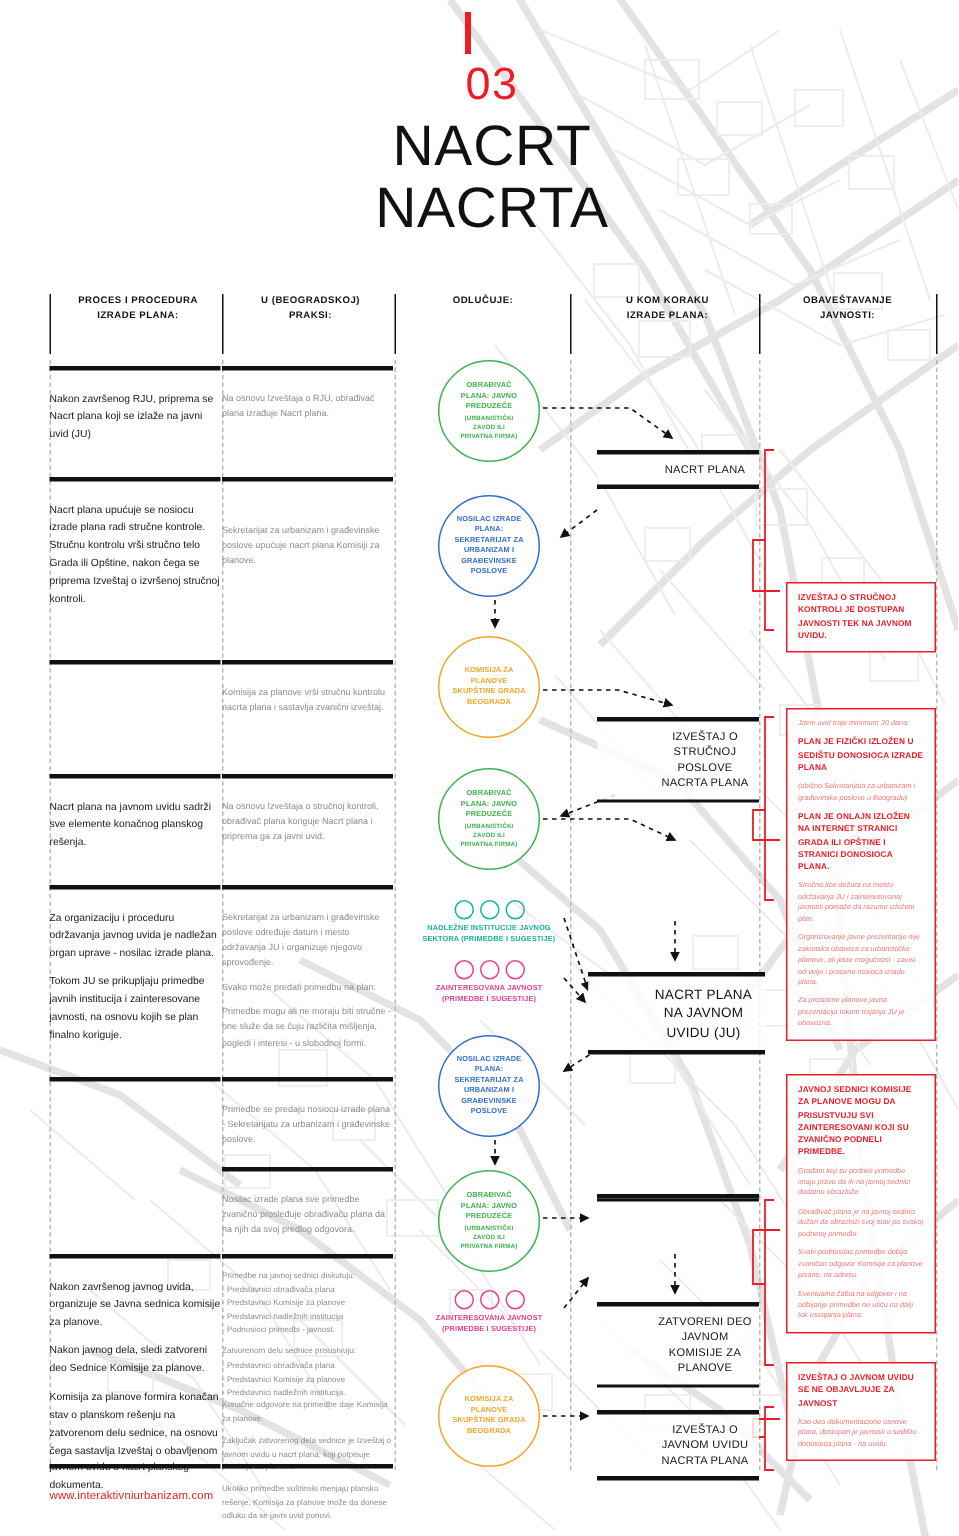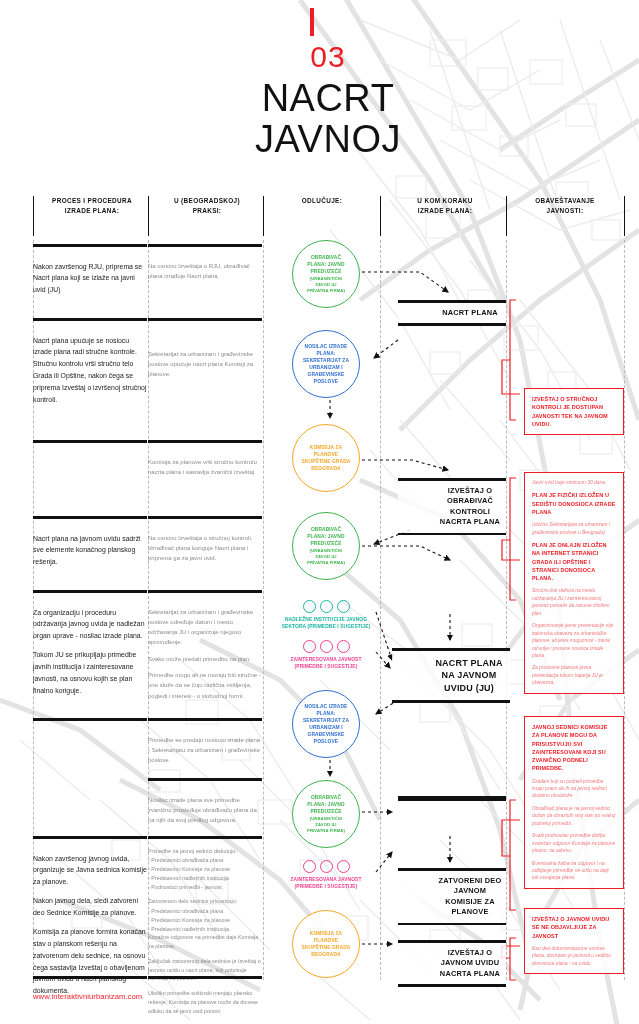--- a/index.html
+++ b/index.html
@@ -90,21 +90,21 @@
   }
   .dotgroup.teal .dots i { border: 1.6px solid #17b3a3; }
   .dotgroup.teal label { color: #17b3a3; }
   .dotgroup.pink .dots i { border: 1.6px solid #ee3d8f; }
   .dotgroup.pink label { color: #ee3d8f; }
 
   
   .step { position: absolute; z-index: 4; text-align: center; background: rgba(255,255,255,0.82); }
   .step .rule { width: 100%; height: 2.5px; background: #111; }
   .step .lbl {
-    font-size: 7.4px; font-weight: bold; line-height: 1.42;
+    font-size: 7.4px; font-weight: normal; line-height: 1.42;
     letter-spacing: 0.2px; color: #111; padding: 5px 2px; margin-left: 36px;
   }
   .step.big .lbl { font-size: 9px; line-height: 1.4; padding: 6px 2px; }
 
   
   .note {
     position: absolute; z-index: 4;
     border: 1.2px solid #ee1c25; background: rgba(255,255,255,0.86);
     padding: 6px 7px;
   }
@@ -226,21 +226,21 @@
         <rect x="72" y="906" width="30" height="22"></rect>
       <rect x="300" y="860" width="28" height="20"></rect>
         <rect x="336" y="916" width="32" height="24"></rect>
     </g>
   </svg>
 
   <div class="hdr-tick"></div>
   <div class="hdr-num">03</div>
   <div class="hdr-title">
     <div>NACRT</div>
-    <div>JAVNOJ</div>
+    <div>NACRTA</div>
   </div>
 
   <div class="colhead-band">
     <div class="vrule" style="left:33px"></div>
     <div class="colhead" style="left:33px;  width:118px">
       <div>PROCES I PROCEDURA</div>
       <div>IZRADE PLANA:</div>
     </div>
     <div class="vrule" style="left:148px"></div>
     <div class="colhead" style="left:148px; width:118px">
@@ -436,21 +436,21 @@
     <span>KOMISIJA ZA PLANOVE SKUPŠTINE GRADA BEOGRADA</span>
   </div>
 
   <div class="step" style="left:398px; top:300px; width:108px">
     <div class="rule"></div>
     <div class="lbl">NACRT PLANA</div>
     <div class="rule"></div>
   </div>
   <div class="step" style="left:398px; top:478px; width:108px">
     <div class="rule"></div>
-    <div class="lbl">IZVEŠTAJ O OBRAĐIVAČ KONTROLI NACRTA PLANA</div>
+    <div class="lbl">IZVEŠTAJ O STRUČNOJ POSLOVE NACRTA PLANA</div>
     <div class="rule"></div>
   </div>
   <div class="step big" style="left:392px; top:648px; width:118px">
     <div class="rule"></div>
     <div class="lbl">NACRT PLANA NA JAVNOM UVIDU (JU)</div>
     <div class="rule"></div>
   </div>
   <div class="step" style="left:398px; top:796px; width:108px">
     <div class="rule"></div>
     <div class="rule"></div>

